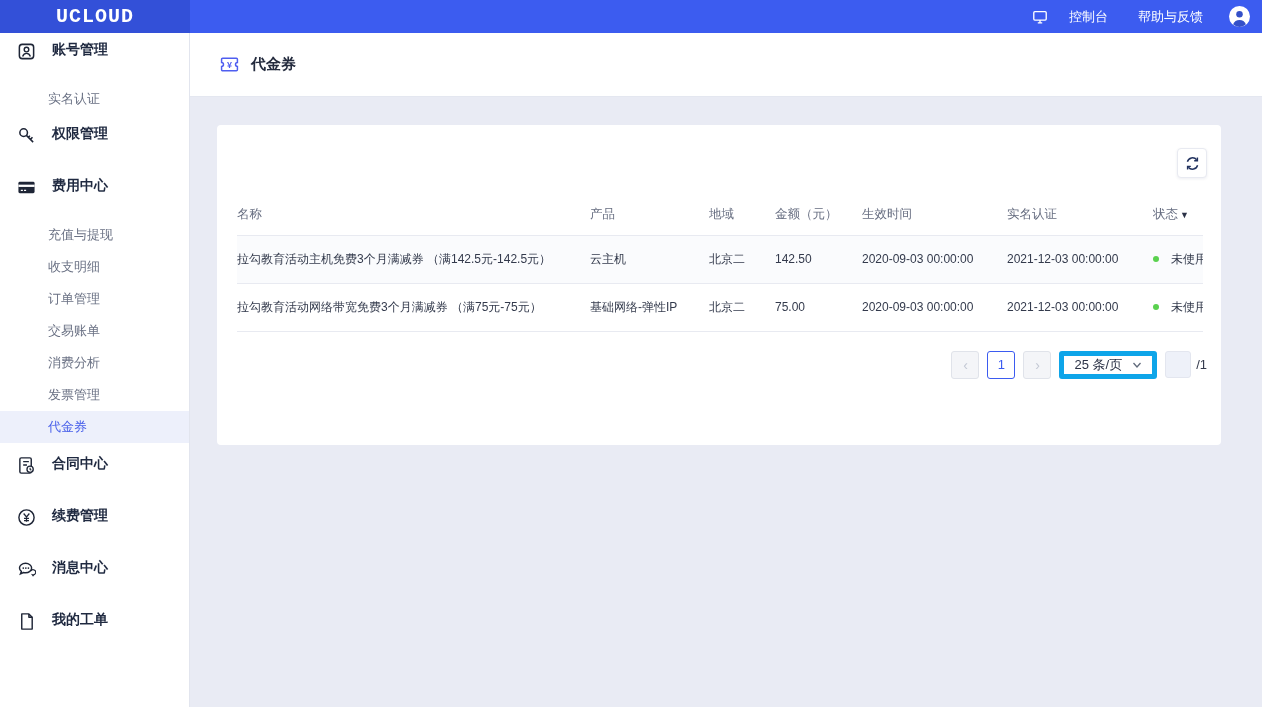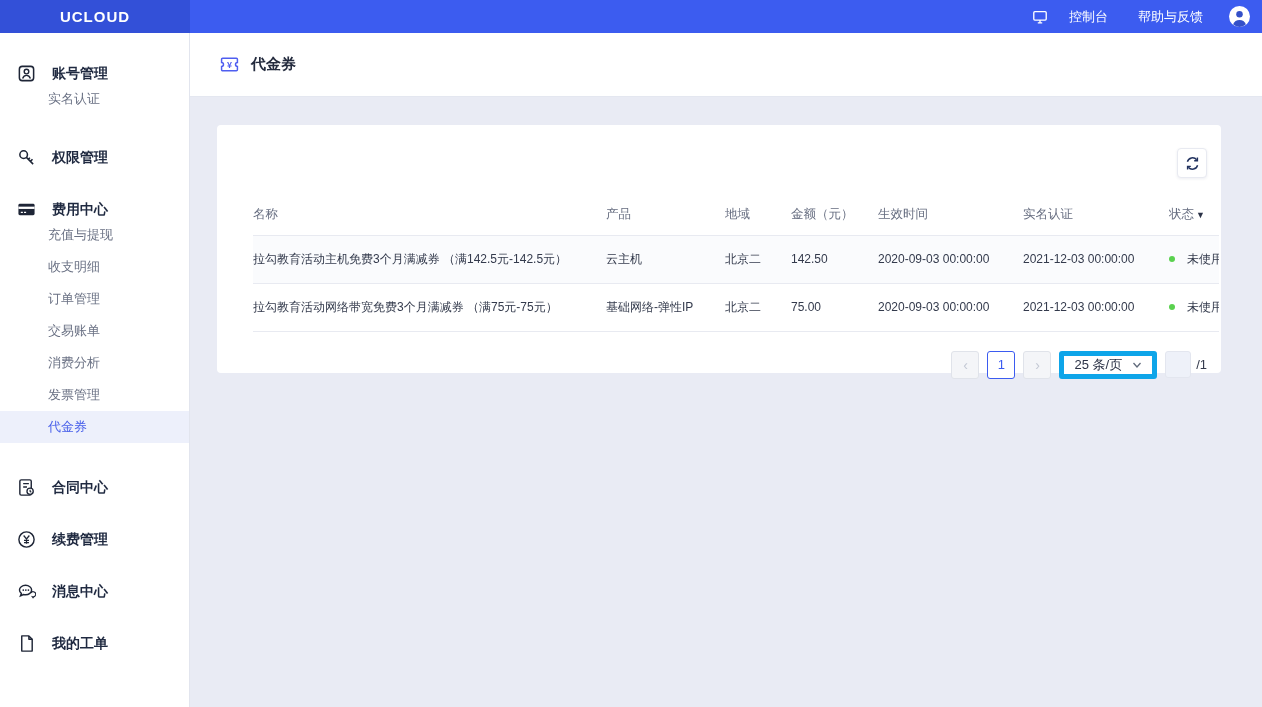--- a/index.html
+++ b/index.html
@@ -2,48 +2,48 @@
 <html><head>
 <meta charset="utf-8">
 <style>
   * { box-sizing: border-box; margin: 0; padding: 0; }
   html,body { width:1262px; height:707px; overflow:hidden;
     font-family:"Liberation Sans","DejaVu Sans",sans-serif; background:#e9ebf4; }
 
   
   .topbar { height:33px; display:flex; background:#3c5cf0; color:#fff; }
   .logo-zone { width:190px; background:#3350d8; display:flex; align-items:center; justify-content:center; cursor:pointer; }
-  .logo-text { font-weight:bold; font-size:15px; letter-spacing:1px; }
+  .logo-text { font-weight:bold; font-size:20px; letter-spacing:1px;font-family:Liberation Mono, monospace; }
   .topbar-right { flex:1; display:flex; align-items:center; justify-content:flex-end; padding-right:12px; }
   .topbar-item { display:flex; align-items:center; gap:21px; font-size:13px; margin-left:30px; cursor:pointer; }
   .avatar { width:21px; height:21px; margin-left:26px; cursor:pointer; display:flex; }
 
   
   .app { display:flex; height:674px; }
   .sidebar { width:190px; background:#fff; border-right:1px solid #e2e5ee; padding-top:8px; flex-shrink:0; }
   .main { flex:1; display:flex; flex-direction:column; min-width:0; }
 
   
-  .nav-group { height:42px; display:flex; align-items:flex-end; gap:16px; padding-left:16px;
+  .nav-group { height:42px; display:flex; align-items:flex-start; gap:16px; padding-left:16px;
     font-size:14px; font-weight:600; color:#1f2940; cursor:pointer; }
   .nav-group + .nav-group, .nav-sub + .nav-group { margin-top:10px; }
   .nav-group .gicon { width:20px; height:20px; display:flex; align-items:center; justify-content:center; color:#1e2536; }
   .nav-sub { height:32px; display:flex; align-items:center; padding-left:48px;
     font-size:13px; color:#6a7184; cursor:pointer; }
   .nav-sub.active { background:#edf0fb; color:#4a61ea; }
   .mt12 { margin-top:12px !important; }
 
   
   .page-header { height:64px; background:#fff; border-bottom:1px solid #e4e7f0;
     display:flex; align-items:center; padding-left:30px; gap:12px; flex-shrink:0; }
   .page-title { font-size:15px; font-weight:700; color:#242b3e; }
 
   
   .content { flex:1; background:#e9ebf4; padding:28px 41px 0 27px; }
-  .card { background:#fff; border-radius:4px; height:248px; padding:23px 14px 0 36px; }
+  .card { background:#fff; border-radius:4px; height:320px; padding:23px 14px 0 20px; }
 
   .card-toolbar { display:flex; justify-content:flex-end; }
   .refresh-btn { width:30px; height:30px; background:#fff; border:1px solid #e8eaf1; border-radius:4px;
     box-shadow:0 1px 3px rgba(30,40,90,.08); display:flex; align-items:center; justify-content:center; cursor:pointer; }
 
   
   table { border-collapse:collapse; table-layout:fixed; width:966px; margin-top:17px; }
   col.c-name{width:353px} col.c-prod{width:119px} col.c-reg{width:66px} col.c-amt{width:87px}
   col.c-start{width:145px} col.c-end{width:146px} col.c-status{width:50px}
   th { height:40px; text-align:left; font-weight:400; font-size:12.5px; color:#666d80;

